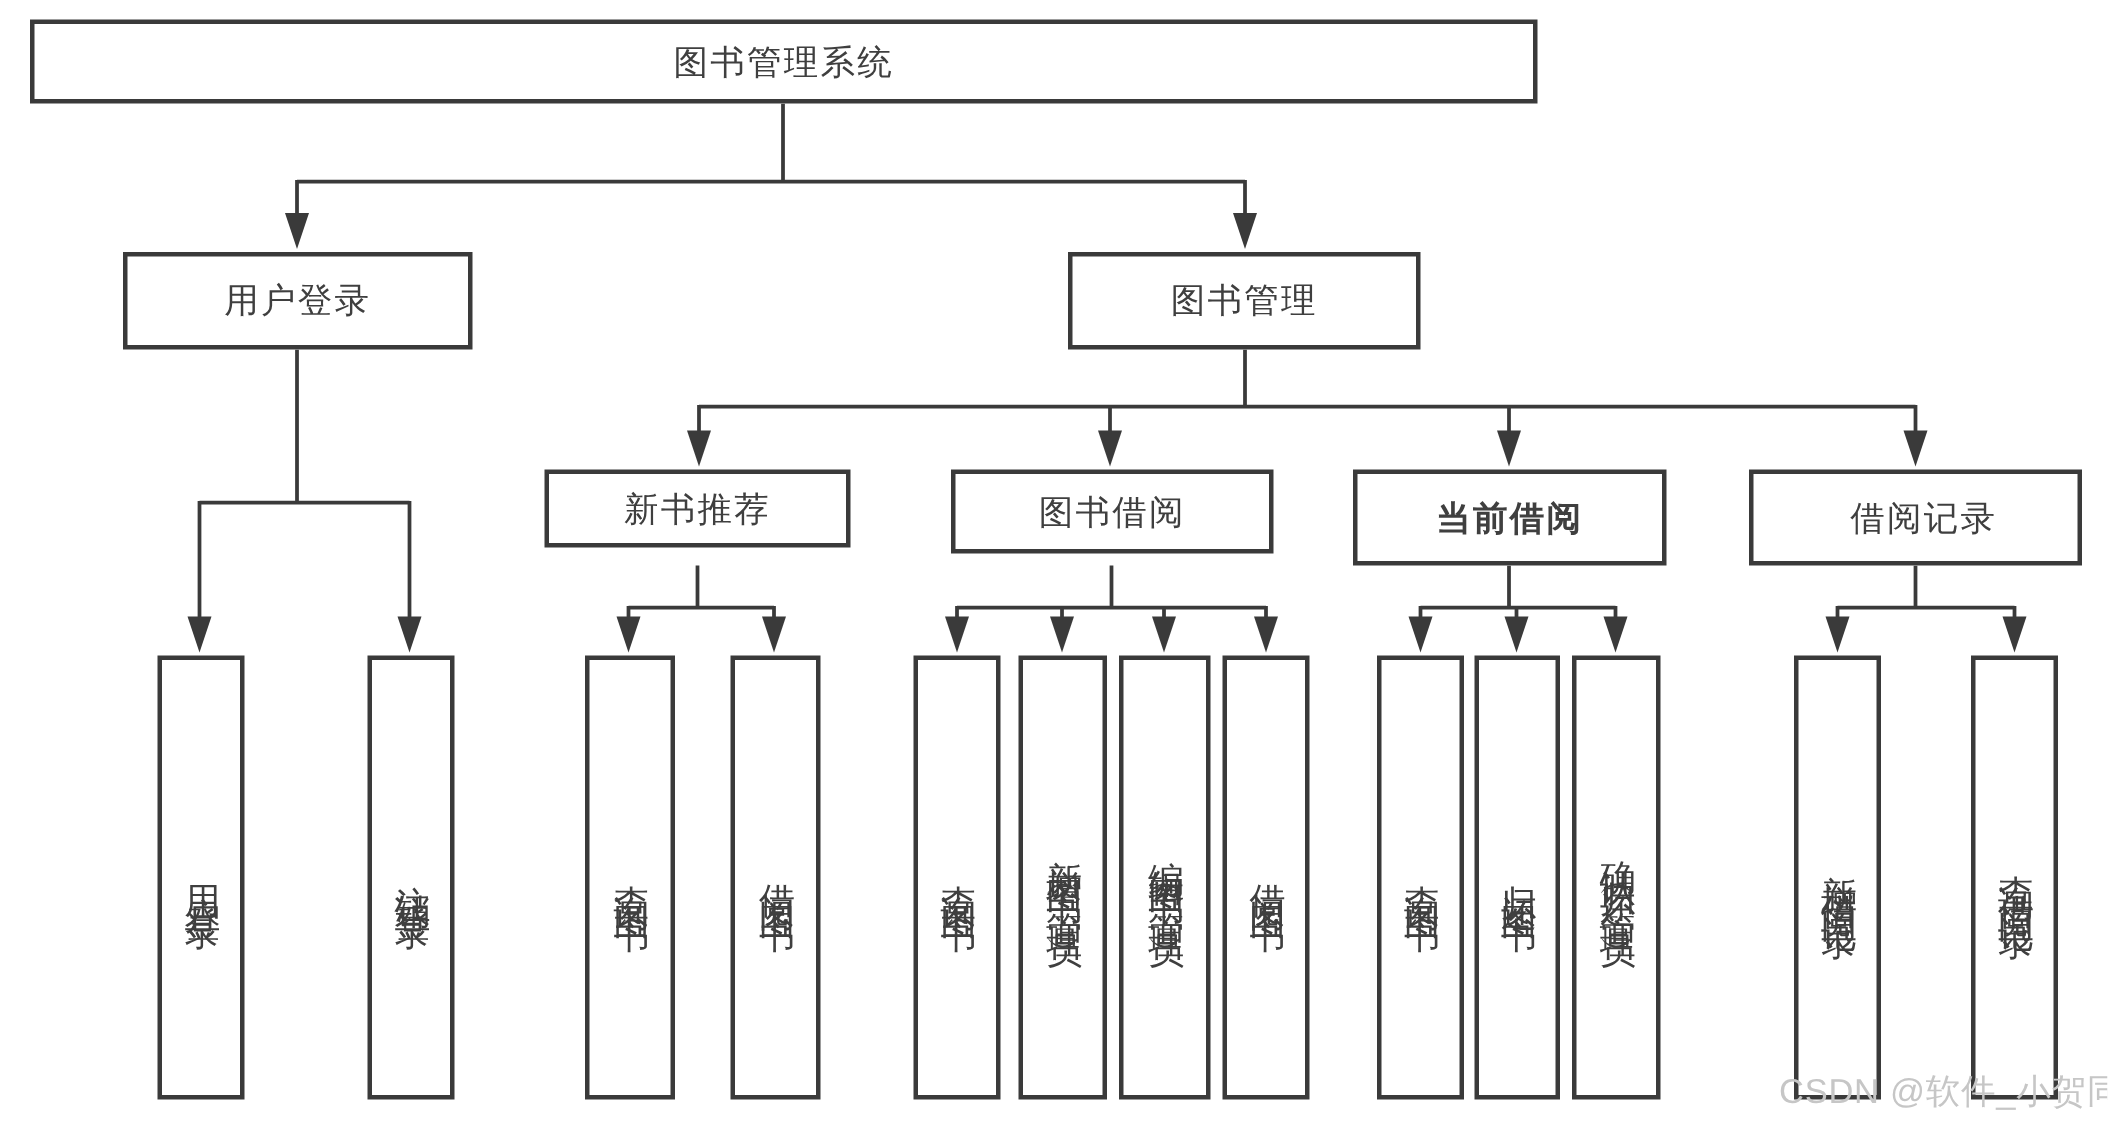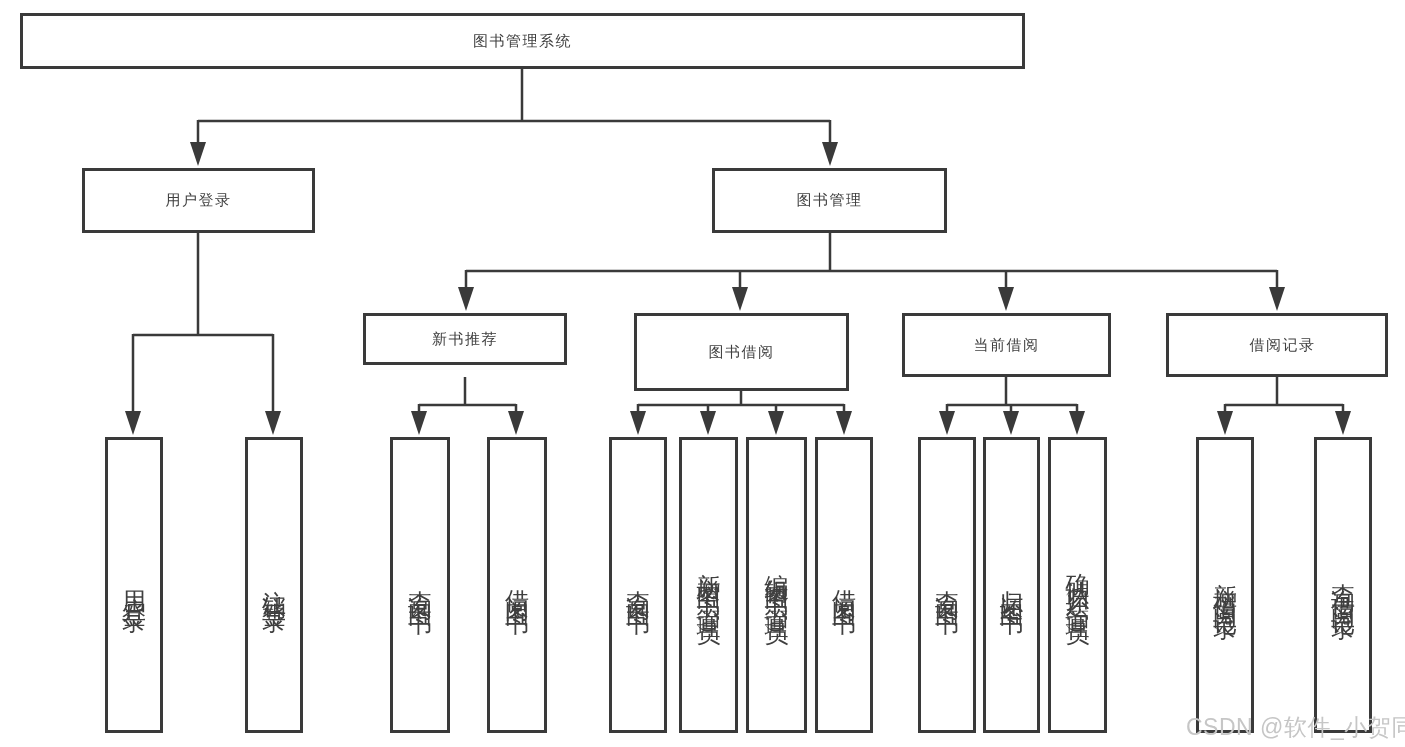--- a/index.html
+++ b/index.html
@@ -5,21 +5,21 @@
   html,body{margin:0;padding:0;background:#ffffff;}
   body{font-family:"Liberation Sans","DejaVu Sans",sans-serif;}
   .canvas{position:relative;width:1405px;height:747px;background:#ffffff;overflow:hidden;}
   .connectors{position:absolute;left:0;top:0;width:1405px;height:747px;}
   .box{
     position:absolute;box-sizing:border-box;
     border:3px solid #3a3a3a;background:#ffffff;
     display:flex;align-items:center;justify-content:center;
     color:#3f3f3f;z-index:2;
   }
-  .hbox{font-size:15px;letter-spacing:1.5px;}
+  .hbox{font-size:23px;letter-spacing:1.5px;}
   .vbox .vtext{
     writing-mode:vertical-rl;
     text-orientation:mixed;
     font-size:24px;line-height:1;letter-spacing:7px;
     white-space:nowrap;
   }
   .watermark{
     position:absolute;left:1186px;top:712px;
     font-size:23px;color:#c6c6c6;letter-spacing:0.5px;
     z-index:4;white-space:nowrap;
@@ -69,24 +69,24 @@
   <div class="box hbox" style="left:82px;top:168px;width:233px;height:65px;">
     <span>用户登录</span>
   </div>
   <div class="box hbox" style="left:712px;top:168px;width:235px;height:65px;">
     <span>图书管理</span>
   </div>
 
   <div class="box hbox" style="left:363px;top:313px;width:204px;height:52px;">
     <span>新书推荐</span>
   </div>
-  <div class="box hbox" style="left:634px;top:313px;width:215px;height:78px;">
+  <div class="box hbox" style="left:634px;top:313px;width:215px;height:56px;">
     <span>图书借阅</span>
   </div>
-  <div class="box hbox" style="left:902px;top:313px;width:209px;height:64px;">
+  <div class="box hbox" style="left:902px;top:313px;width:209px;height:64px;font-weight:bold;">
     <span>当前借阅</span>
   </div>
   <div class="box hbox" style="left:1166px;top:313px;width:222px;height:64px;padding-left:11px;">
     <span>借阅记录</span>
   </div>
 
   <div class="box vbox" style="left:105px;top:437px;width:58px;height:296px;">
     <span class="vtext">用户登录</span>
   </div>
   <div class="box vbox" style="left:245px;top:437px;width:58px;height:296px;">

